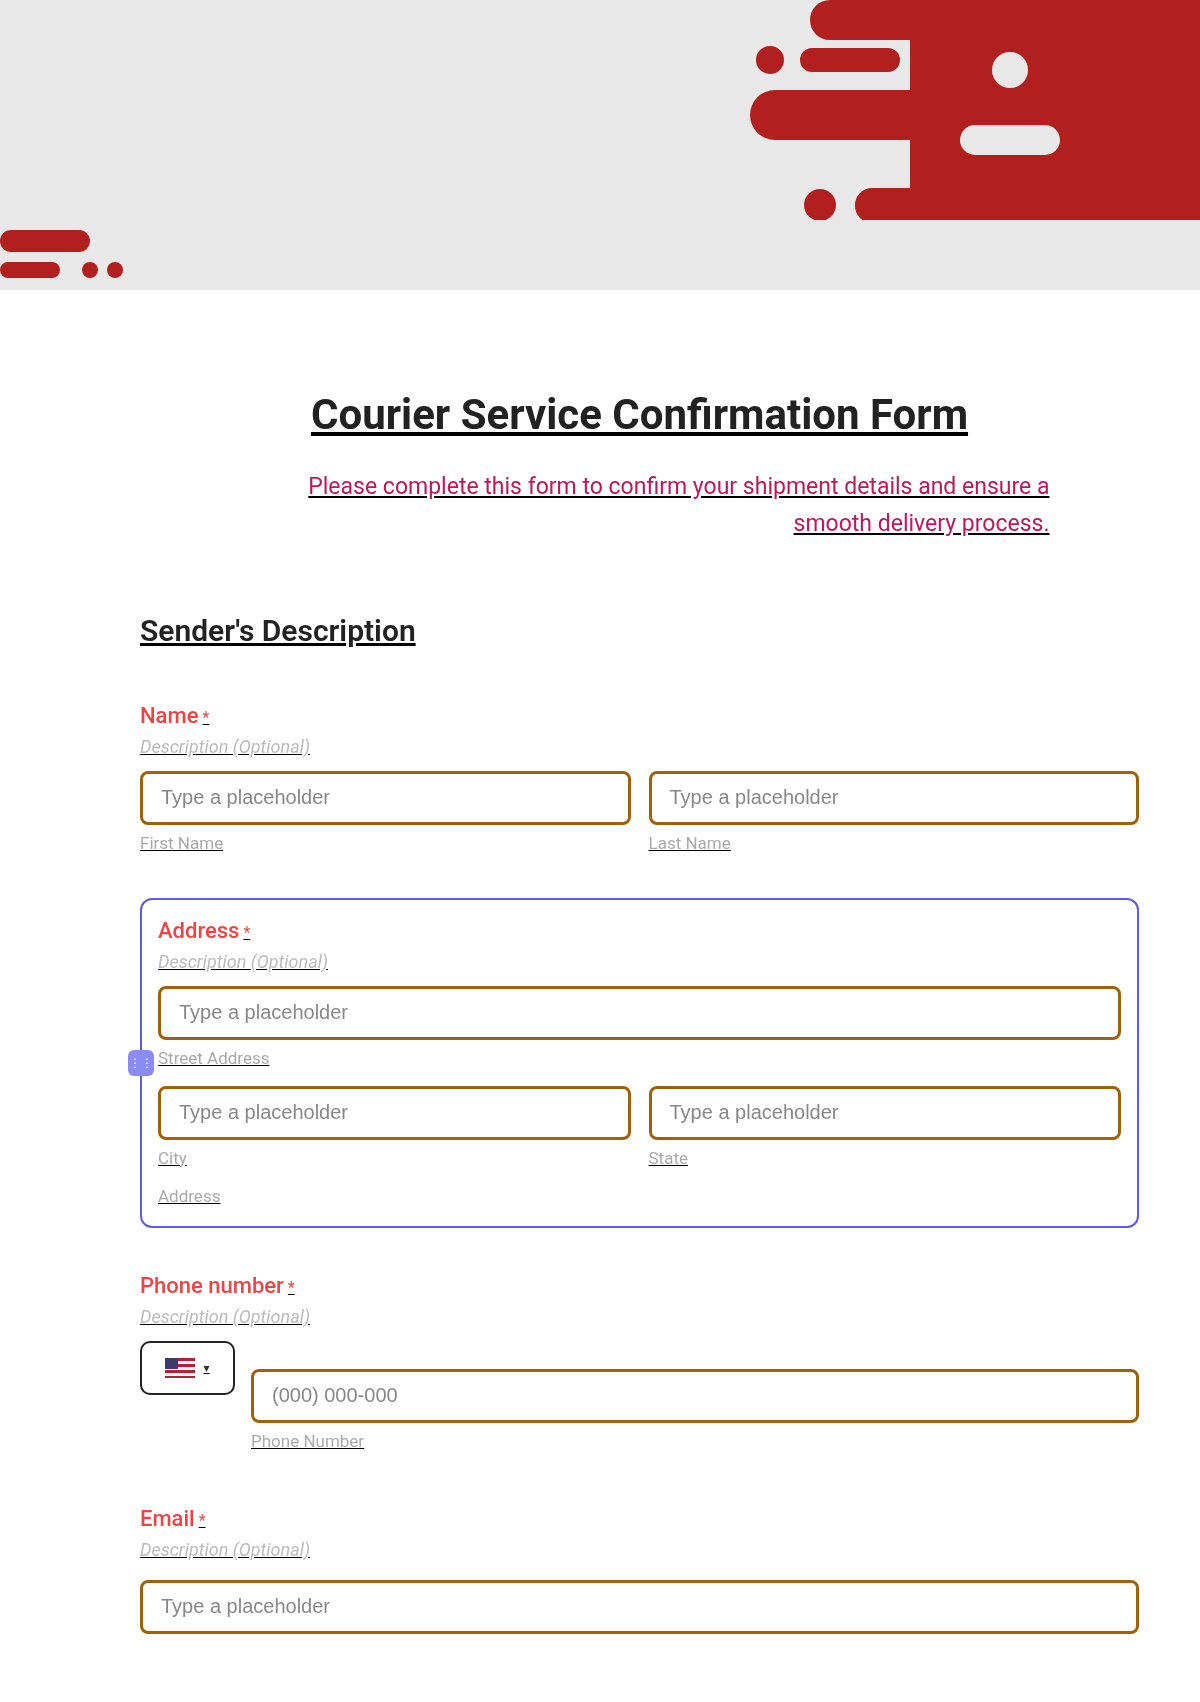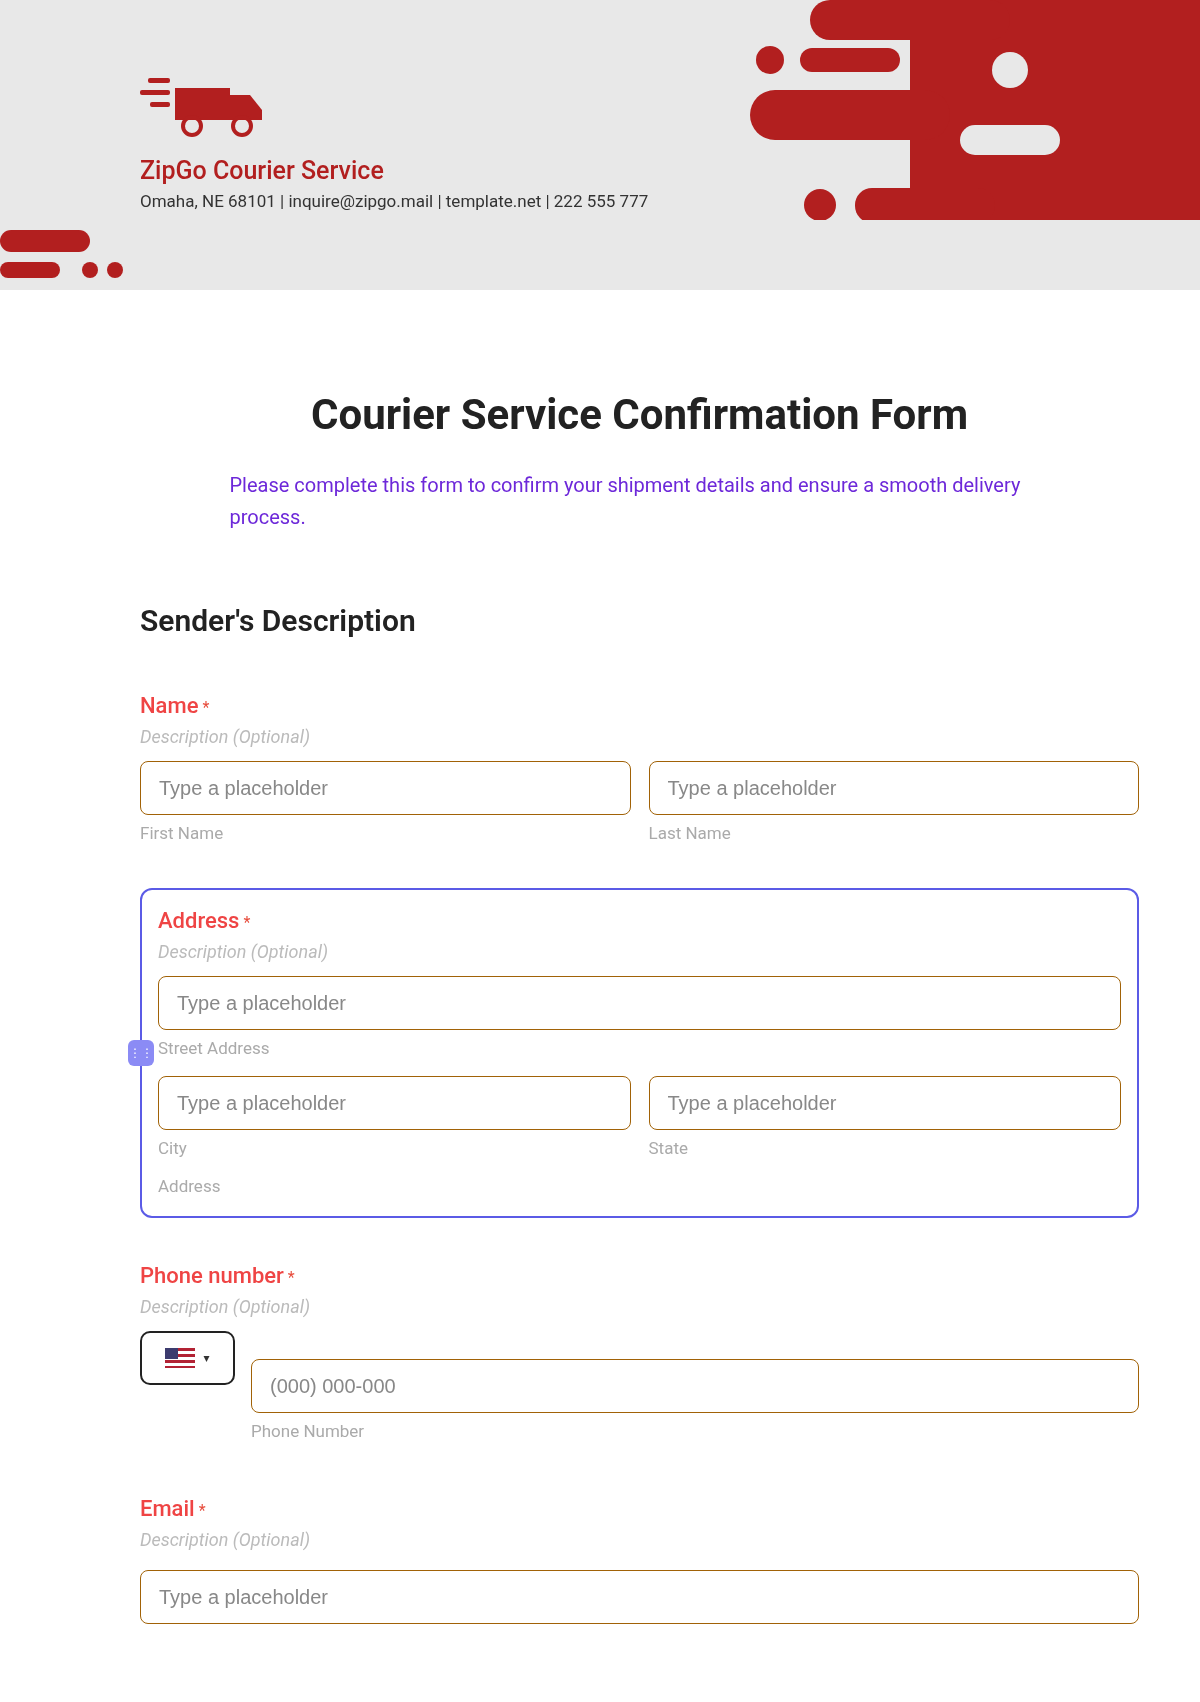--- a/index.html
+++ b/index.html
@@ -4,31 +4,31 @@
   <style>
     * { margin: 0; padding: 0; box-sizing: border-box; }
     body { font-family: -apple-system, BlinkMacSystemFont, 'Segoe UI', Roboto, Arial, sans-serif; width: 1200px; background: #fff; }
     .header-section { background: #e8e8e8; height: 290px; position: relative; overflow: hidden; }
     .logo-block { position: absolute; left: 140px; top: 70px; }
     .truck-icon { width: 130px; height: 70px; }
     .company-name { color: #b21f1f; font-size: 25px; font-weight: 500; margin-top: 12px; }
     .company-contact { color: #333; font-size: 17px; margin-top: 6px; }
     .deco-top { position: absolute; right: 0; top: 0; width: 520px; height: 220px; }
     .deco-bottom { position: absolute; left: 0; bottom: 5px; width: 150px; height: 55px; }
-    .form-area { padding: 100px 61px 0 140px; }
+    .form-area { padding: 100px 61px 0 140px; text-decoration: underline; }
     .form-title { text-align: center; font-size: 42px; font-weight: 700; color: #222; margin-bottom: 30px; }
-    .form-subtitle { text-align: left; font-size: 20px; color: #6d28d9; line-height: 1.6; max-width: 820px; margin: 0 auto 70px auto; }
+    .form-subtitle { text-align: right; font-size: 23px; color: #be185d; line-height: 1.6; max-width: 820px; margin: 0 auto 70px auto; }
     .section-heading { font-size: 30px; font-weight: 600; color: #222; margin-bottom: 55px; }
     .field-group { margin-bottom: 45px; }
     .field-label { font-size: 22px; font-weight: 500; color: #ef4444; display: inline-block; }
     .required { color: #e74c3c; margin-left: 4px; }
     .field-description { color: #bbb; font-style: italic; font-size: 18px; margin-top: 8px; margin-bottom: 14px; }
     .input-row { display: flex; gap: 18px; margin-bottom: 6px; }
     .input-col { flex: 1; }
-    input[type="text"], .select-box { width: 100%; height: 54px; border: 1px solid #a16207; border-radius: 8px; padding: 0 18px; font-size: 20px; color: #555; background: #fff; }
+    input[type="text"], .select-box { width: 100%; height: 54px; border: 3px solid #a16207; border-radius: 8px; padding: 0 18px; font-size: 20px; color: #555; background: #fff; }
     input[type="text"]::placeholder, .select-box { color: #888; }
     .select-box { display: flex; align-items: center; cursor: pointer; color: #aaa; }
     .sublabel { color: #aaa; font-size: 17px; margin-top: 8px; }
     .selected-block { border: 2.5px solid #5b5be6; border-radius: 12px; padding: 18px 16px 20px 16px; position: relative; margin-bottom: 45px; }
     .drag-handle { position: absolute; left: -14px; top: 50%; transform: translateY(-50%); width: 26px; height: 26px; background: #8b8bf5; border-radius: 6px; display: flex; align-items: center; justify-content: center; color: #fff; font-size: 12px; cursor: grab; }
     .phone-row { display: flex; gap: 16px; align-items: flex-start; }
     .flag-select { width: 95px; height: 54px; border: 2px solid #222; border-radius: 10px; display: flex; align-items: center; justify-content: center; gap: 8px; cursor: pointer; }
     .flag { width: 30px; height: 20px; display: inline-block; background: linear-gradient(to bottom, #b22234 0%, #b22234 15%, #fff 15%, #fff 30%, #b22234 30%, #b22234 45%, #fff 45%, #fff 60%, #b22234 60%, #b22234 75%, #fff 75%, #fff 90%, #b22234 90%); position: relative; }
     .flag::before { content: ''; position: absolute; left: 0; top: 0; width: 13px; height: 11px; background: #3c3b6e; }
     .caret { font-size: 12px; color: #333; }
@@ -48,33 +48,20 @@
     <circle cx="330" cy="70" r="18" fill="#e8e8e8"></circle>
     <circle cx="140" cy="205" r="16" fill="#b21f1f"></circle>
     <rect x="175" y="188" width="140" height="35" rx="17" fill="#b21f1f"></rect>
   </svg>
   <svg class="deco-bottom" viewBox="0 0 150 55">
     <rect x="0" y="0" width="90" height="22" rx="11" fill="#b21f1f"></rect>
     <rect x="0" y="32" width="60" height="16" rx="8" fill="#b21f1f"></rect>
     <circle cx="90" cy="40" r="8" fill="#b21f1f"></circle>
     <circle cx="115" cy="40" r="8" fill="#b21f1f"></circle>
   </svg>
-  <div class="logo-block">
-    <svg class="truck-icon" viewBox="0 0 130 70">
-      <rect x="35" y="18" width="55" height="32" fill="#b21f1f"></rect>
-      <path d="M90 25 L110 25 L122 40 L122 50 L90 50 Z" fill="#b21f1f"></path>
-      <circle cx="52" cy="56" r="9" fill="none" stroke="#b21f1f" stroke-width="4"></circle>
-      <circle cx="102" cy="56" r="9" fill="none" stroke="#b21f1f" stroke-width="4"></circle>
-      <rect x="8" y="8" width="22" height="5" rx="2" fill="#b21f1f"></rect>
-      <rect x="0" y="20" width="30" height="5" rx="2" fill="#b21f1f"></rect>
-      <rect x="10" y="32" width="20" height="5" rx="2" fill="#b21f1f"></rect>
-    </svg>
-    <div class="company-name">ZipGo Courier Service</div>
-    <div class="company-contact">Omaha, NE 68101 | inquire@zipgo.mail | template.net | 222 555 777</div>
-  </div>
 </div>
 
 <div class="form-area">
   <h1 class="form-title">Courier Service Confirmation Form</h1>
   <p class="form-subtitle">Please complete this form to confirm your shipment details and ensure a smooth delivery process.</p>
 
   <h2 class="section-heading">Sender's Description</h2>
 
   <div class="field-group">
     <span class="field-label">Name</span><span class="required">*</span>

